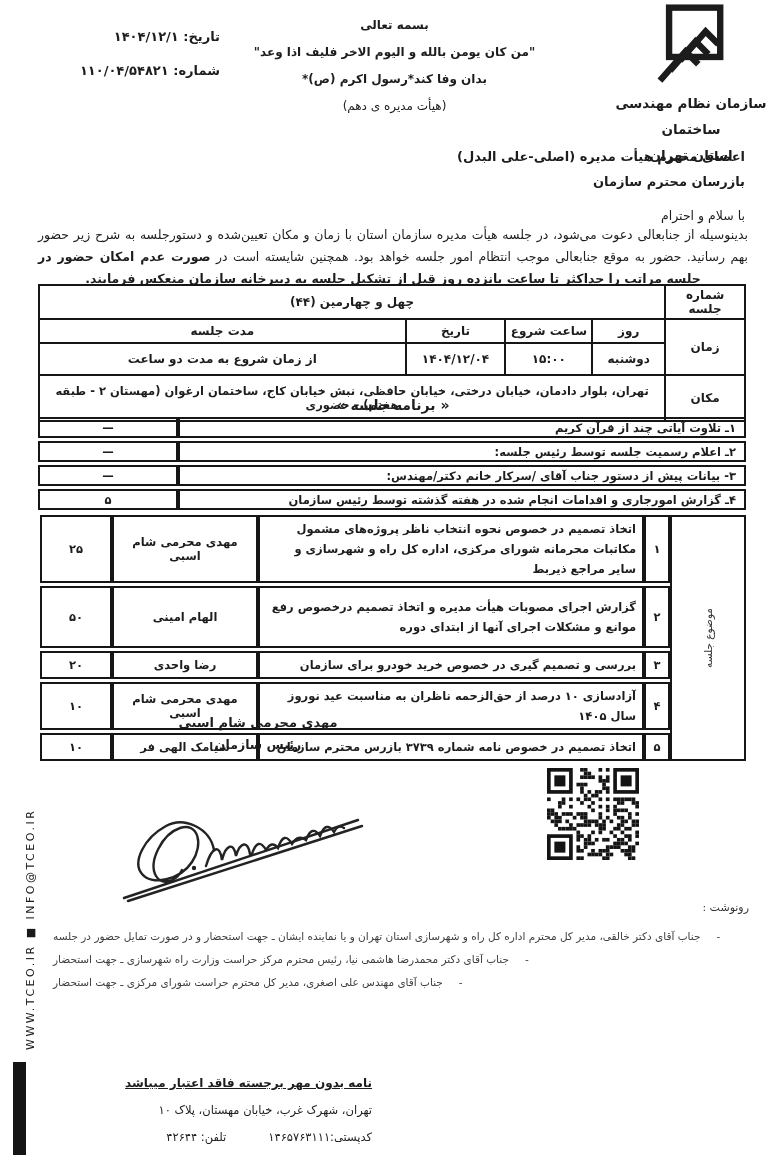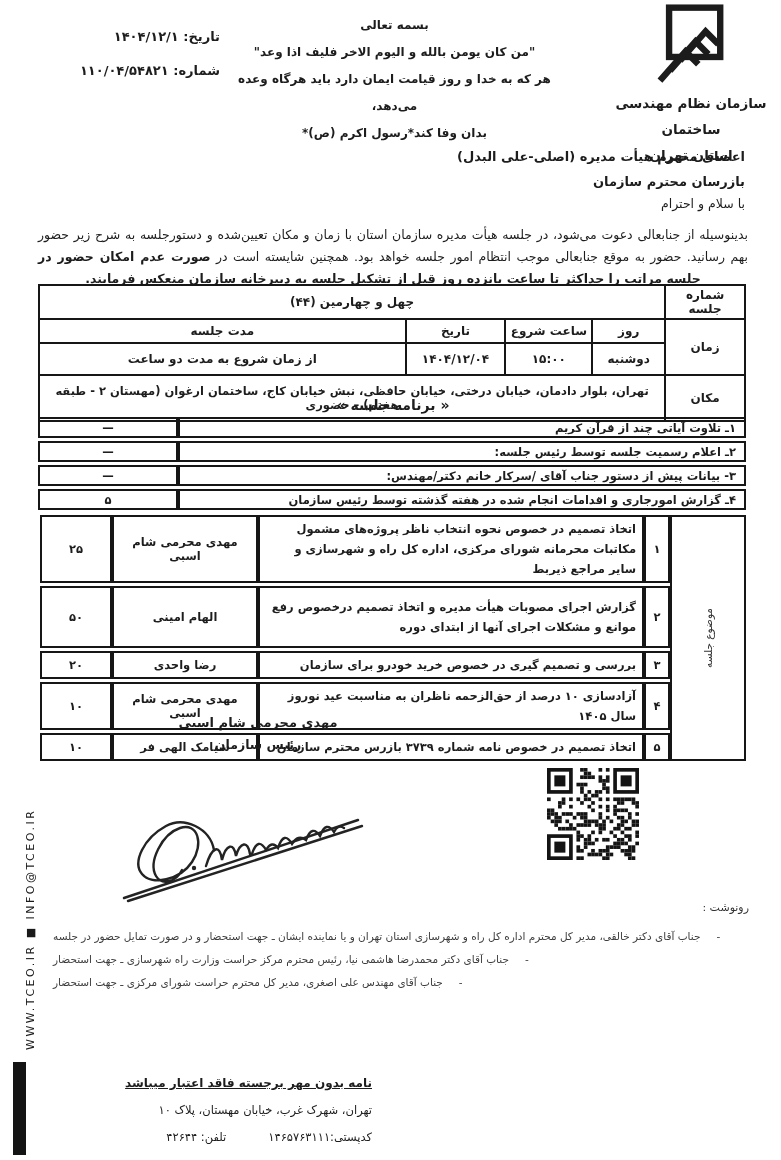--- a/index.html
+++ b/index.html
@@ -15,21 +15,21 @@
   
   .hdr-left { left:20px; top:20px; width:200px; text-align:right; font-size:13px; font-weight:700; line-height:34px; }
   .hdr-center { left:222px; top:12px; width:345px; text-align:center; font-size:12px; font-weight:700; line-height:27px; }
   .hdr-center .light { font-weight:400; }
   .hdr-right { right:0px; top:4px; width:180px; text-align:center; }
   .hdr-right .org { font-size:13.5px; font-weight:700; line-height:26px; }
   .logo-svg { width:100px; height:84px; display:block; margin:0 auto 2px auto; }
 
   
   .recipients { right:36px; top:144px; text-align:right; font-size:13px; font-weight:700; line-height:25px; }
-  .salutation { right:36px; top:196px; font-size:12.5px; }
+  .salutation { right:36px; top:208px; font-size:12.5px; }
   .body-par {
     left:38px; top:224px; width:710px; font-size:12.5px; line-height:22px;
     text-align:justify; text-align-last:center; direction:rtl;
   }
 
   
   table { border-collapse:collapse; }
   .meet { left:38px; top:284px; width:708px; direction:rtl; font-size:12px; font-weight:700; }
   .meet td { border:2px solid #161616; text-align:center; vertical-align:middle; padding:2px 4px; }
   .meet { border:1px solid #161616; }
@@ -102,22 +102,22 @@
       <polyline points="16,84 44,52 58,66"></polyline>
     </g>
   </svg>
   <div class="org rtl">سازمان نظام مهندسی ساختمان</div>
   <div class="org rtl">استان تهران</div>
 </div>
 
 <div class="abs hdr-center rtl">
   <div>بسمه تعالی</div>
   <div>"من كان يومن بالله و اليوم الاخر فليف اذا وعد"</div>
-  <div>هر كه به خدا و روز قيامت ايمان دارد بايد هرگاه وعده می‌دهد،</div>
   <div>بدان وفا كند*رسول اكرم (ص)*</div>
+  <div class="light">(هیأت مدیره ی دهم)</div>
 </div>
 
 <div class="abs hdr-left rtl">
   <div>
     <span>تاریخ:</span>
     <span>۱۴۰۴/۱۲/۱</span>
   </div>
   <div>
     <span>شماره:</span>
     <span>۱۱۰/۰۴/۵۴۸۲۱</span>

